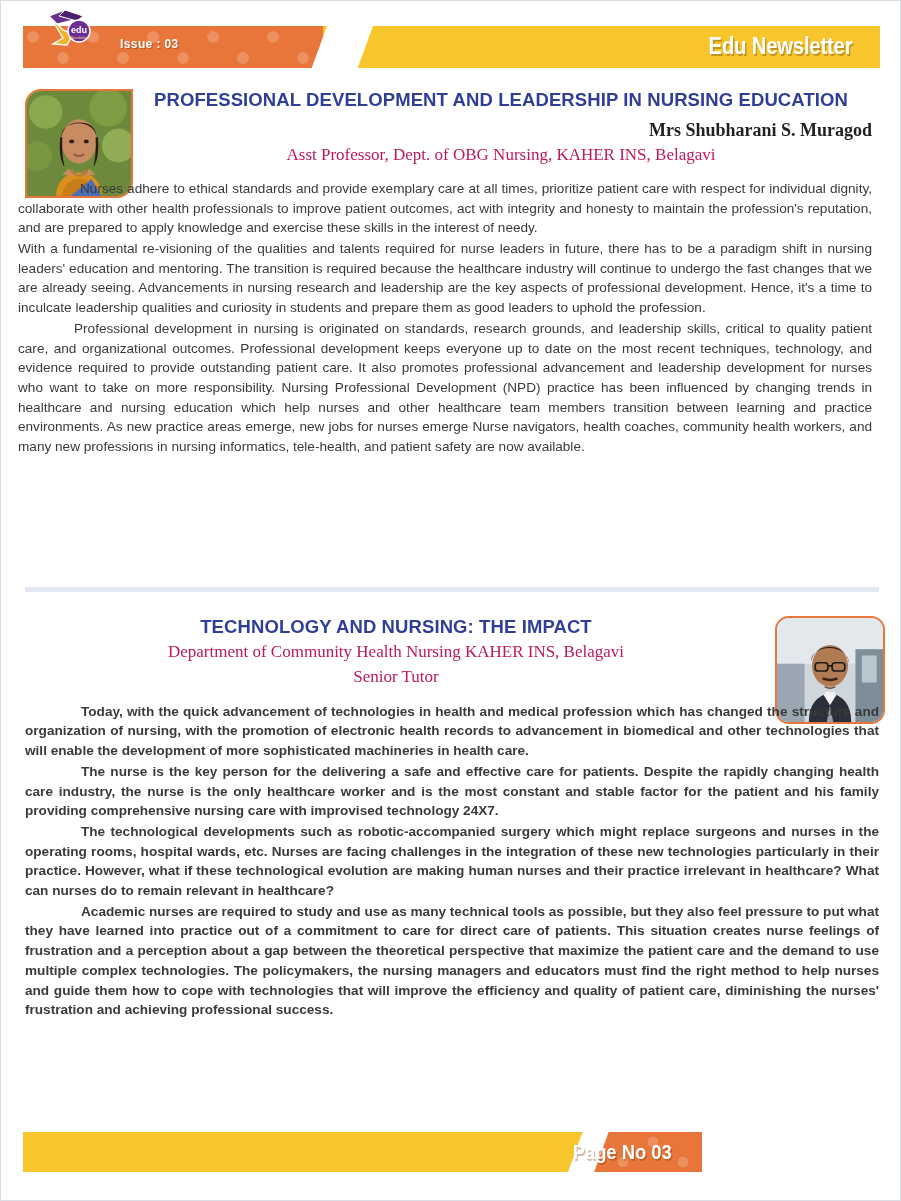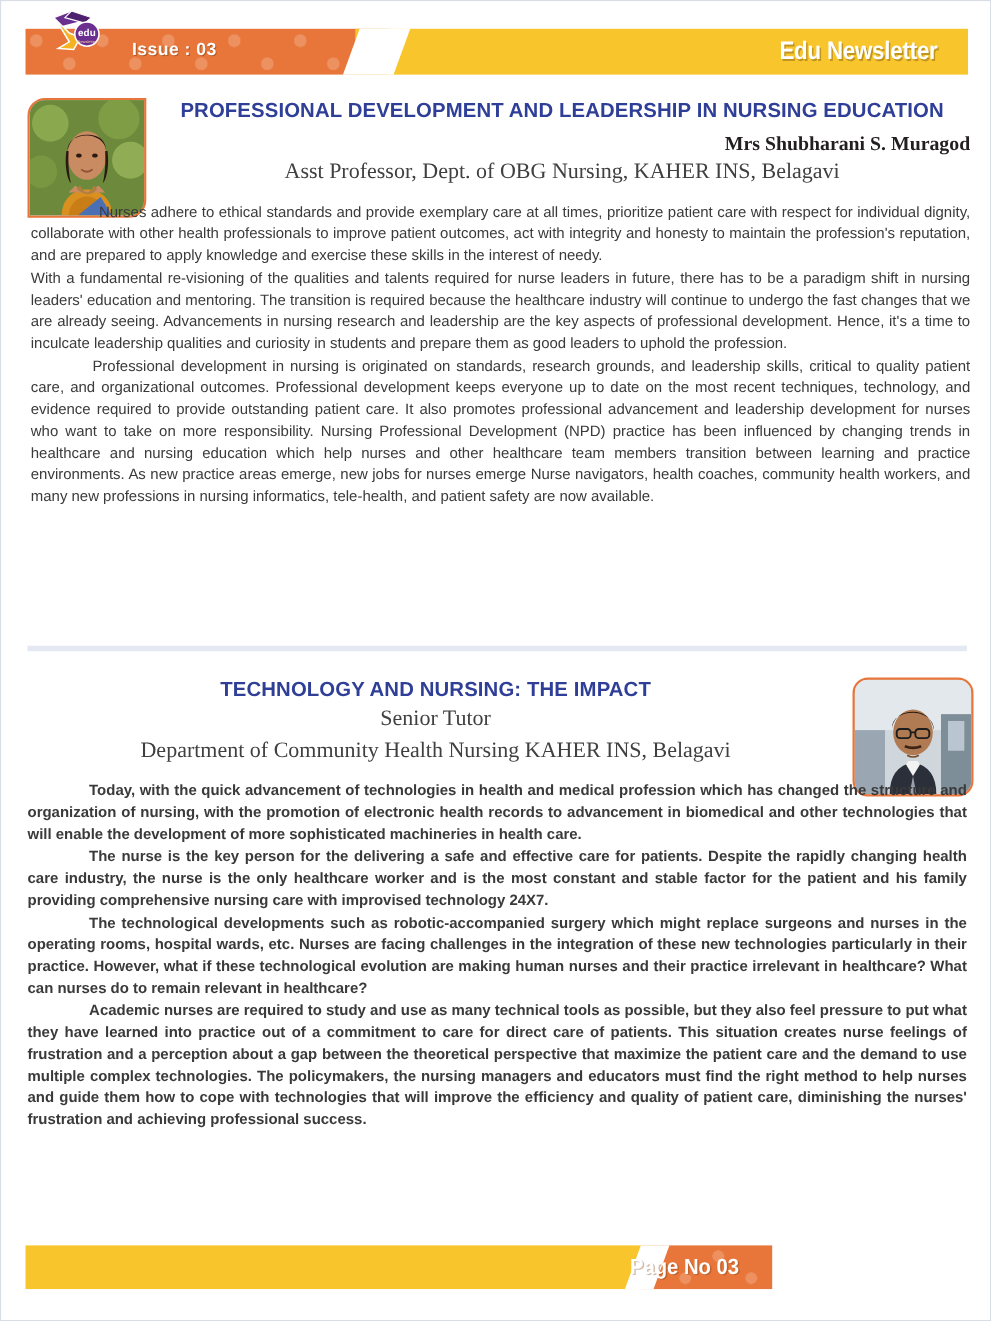--- a/index.html
+++ b/index.html
@@ -60,21 +60,21 @@
     left: 296px;
     width: 46px;
     height: 52px;
     background: #ffffff;
     transform: skewX(-20deg);
   }
   .issue-label {
     position: absolute;
     left: 97px;
     top: 11px;
-    font-size: 16px;
+    font-size: 12px;
     font-weight: bold;
     color: #ffffff;
     letter-spacing: 0.4px;
     text-shadow: 1px 1px 0 rgba(110,50,10,0.45);
     font-family: "Liberation Sans", sans-serif;
     z-index: 6;
   }
   .newsletter-title {
     position: absolute;
     right: 28px;
@@ -161,22 +161,22 @@
   .author-name {
     font-family: "Liberation Serif", serif;
     font-size: 18px;
     font-weight: bold;
     color: #231f20;
     text-align: right;
     margin-top: 9px;
   }
   .author-role {
     font-family: "Liberation Serif", serif;
-    font-size: 20px;
-    color: #404040;
+    font-size: 17px;
+    color: #be185d;
     text-align: center;
     margin-top: 3px;
     line-height: 1.28;
   }
 
   .body-text {
     font-size: 13.6px;
     line-height: 1.45;
     color: #3a3a3a;
     text-align: justify;
@@ -214,21 +214,21 @@
     left: 24px;
     top: 586px;
     width: 854px;
     height: 5px;
     background: #e4e8f2;
   }
 
   
   .article1 {
     position: absolute;
-    left: 27px;
+    left: 17px;
     top: 88px;
     width: 854px;
   }
   .a1-head {
     margin-left: 112px;
     width: 742px;
   }
   .a1-body {
     margin-top: 13px;
     width: 854px;
@@ -324,22 +324,22 @@
       <path d="M45 66 q5 3 10 0" stroke="#7a4c2c" stroke-width="1.4" fill="none"></path>
       <path d="M30 100 q0 -24 20 -28 q20 4 20 28 z" fill="#2b2f3a"></path>
       <path d="M44 74 l6 10 6 -10 l-2 -3 -8 0 z" fill="#f2f2f2"></path>
       <path d="M50 84 l3 16 -6 0 z" fill="#9aa0ad"></path>
     </svg>
   </div>
 
   <div class="article2">
     <div class="a2-head">
       <div class="article-title">TECHNOLOGY AND NURSING: THE IMPACT</div>
+      <div class="author-role">Department of Community Health Nursing KAHER INS, Belagavi</div>
       <div class="author-role">Senior Tutor</div>
-      <div class="author-role">Department of Community Health Nursing KAHER INS, Belagavi</div>
     </div>
     <div class="a2-body">
       <p class="body-text indent">Today, with the quick advancement  of technologies in health and medical profession which has  changed the structure and organization of nursing, with the promotion of electronic health records to advancement in biomedical and other  technologies that will enable the development of more sophisticated machineries in health care.</p>
       <p class="body-text indent"> The nurse is the key person for the delivering a safe and effective care for patients. Despite the rapidly changing health care industry, the nurse is the only healthcare worker and is the most  constant and stable factor for the patient and his family providing comprehensive nursing care with improvised technology 24X7.</p>
       <p class="body-text indent">The technological developments such as robotic-accompanied surgery which might replace surgeons and nurses in the operating rooms, hospital wards, etc. Nurses are facing challenges in the integration of these new technologies particularly in their practice. However, what if these technological evolution are making human nurses and their practice irrelevant in healthcare? What can nurses do to remain relevant in healthcare?</p>
       <p class="body-text indent">Academic nurses are required to study and use as many technical tools as possible, but they also feel pressure to put what they have learned into practice out of a commitment to care for direct care of patients. This situation creates nurse feelings of frustration and a perception about a gap between the theoretical perspective that maximize the patient care and the demand to use multiple complex technologies. The policymakers, the nursing managers and educators must find the right method to help nurses and guide them how to cope with technologies that will improve the efficiency and quality of patient care, diminishing the nurses' frustration and achieving professional success.</p>
     </div>
   </div>
 
   <div class="footer-bar">

